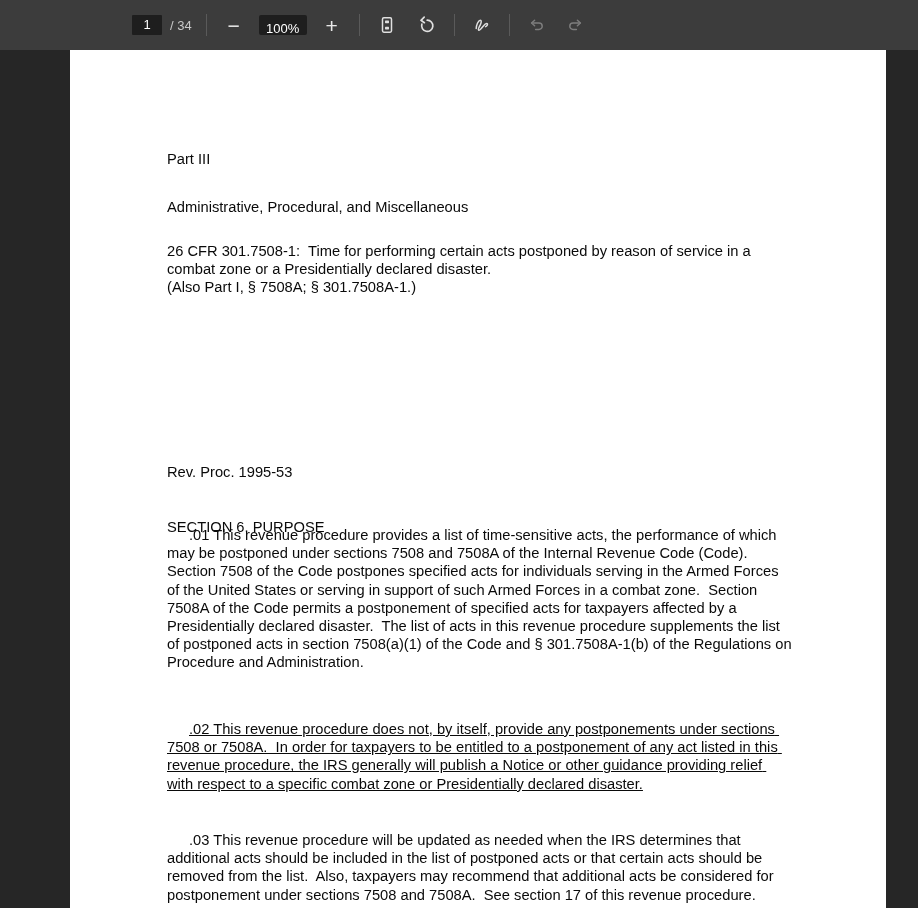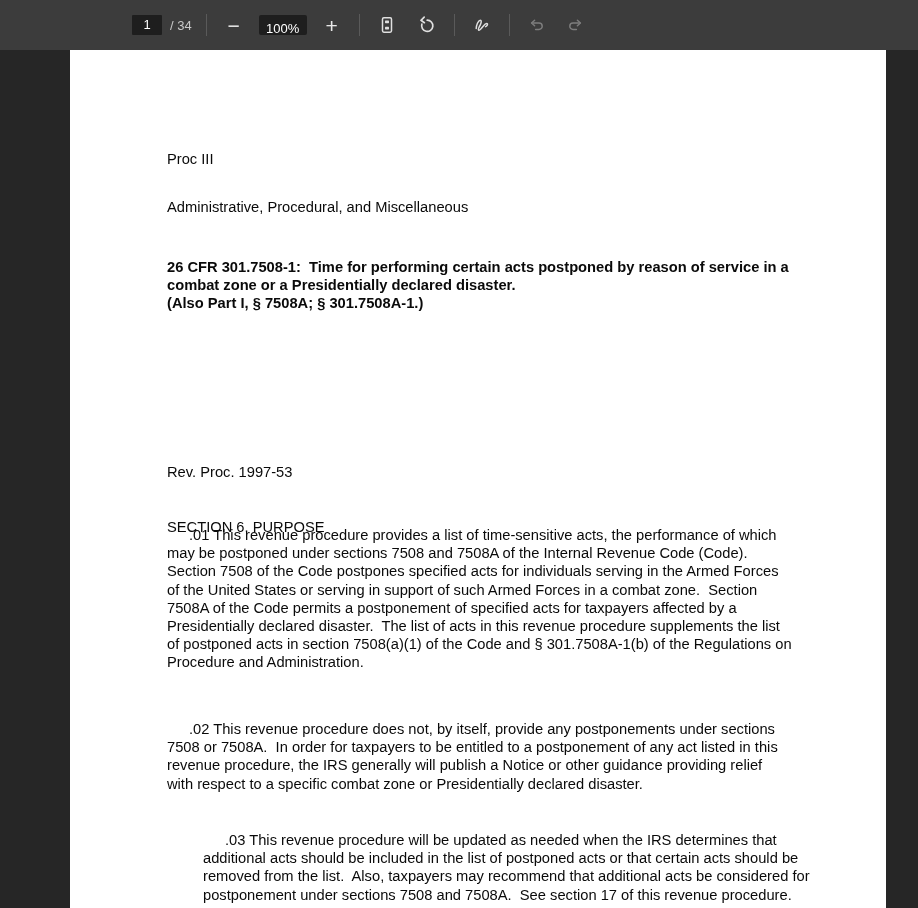--- a/index.html
+++ b/index.html
@@ -129,26 +129,26 @@
     line-height: 18.2px;
     color: #0a0a0a;
     white-space: pre-wrap;
   }
   .para { text-align: left; }
   .indent { text-indent: 22px; }
 
   
   .p-part       { top: 100px; }
   .p-admin      { top: 148px; }
-  .p-cfr        { top: 208px; font-weight: bold; }
+  .p-cfr        { top: 192px; }
   .p-rev        { top: 413px; }
   .p-section    { top: 468px; }
   .p-01         { top: 476px; }
-  .p-02         { top: 670px; }
-  .p-03         { top: 781px; margin-left: 36px; }
+  .p-02         { top: 670px; text-decoration: underline; }
+  .p-03         { top: 781px; }
 </style>
 </head>
 <body>
 
 <div id="toolbar">
 
   <div class="spacer-left"></div>
 
   <div class="tb-group">
     <input class="page-field" readonly="" value="1" style="">
@@ -213,28 +213,28 @@
       </svg>
     </div>
   </div>
 
 </div>
 
 <div id="viewer">
   <div id="page">
     <div class="doc-body">
 
-      <div class="line p-part">Proc III</div>
+      <div class="line p-part">Part III</div>
 
       <div class="line p-admin">Administrative, Procedural, and Miscellaneous</div>
 
       <div class="para p-cfr">26 CFR 301.7508-1:  Time for performing certain acts postponed by reason of service in a combat zone or a Presidentially declared disaster.
 (Also Part I, § 7508A; § 301.7508A-1.)</div>
 
-      <div class="line p-rev">Rev. Proc. 1997-53</div>
+      <div class="line p-rev">Rev. Proc. 1995-53</div>
 
       <div class="line p-section">SECTION 6. PURPOSE</div>
 
       <div class="para indent p-01">.01 This revenue procedure provides a list of time-sensitive acts, the performance of which may be postponed under sections 7508 and 7508A of the Internal Revenue Code (Code).  Section 7508 of the Code postpones specified acts for individuals serving in the Armed Forces of the United States or serving in support of such Armed Forces in a combat zone.  Section 7508A of the Code permits a postponement of specified acts for taxpayers affected by a Presidentially declared disaster.  The list of acts in this revenue procedure supplements the list of postponed acts in section 7508(a)(1) of the Code and § 301.7508A-1(b) of the Regulations on Procedure and Administration.</div>
 
       <div class="para indent p-02">.02 This revenue procedure does not, by itself, provide any postponements under sections 7508 or 7508A.  In order for taxpayers to be entitled to a postponement of any act listed in this revenue procedure, the IRS generally will publish a Notice or other guidance providing relief with respect to a specific combat zone or Presidentially declared disaster.</div>
 
       <div class="para indent p-03">.03 This revenue procedure will be updated as needed when the IRS determines that additional acts should be included in the list of postponed acts or that certain acts should be removed from the list.  Also, taxpayers may recommend that additional acts be considered for postponement under sections 7508 and 7508A.  See section 17 of this revenue procedure.</div>
 
     </div>

